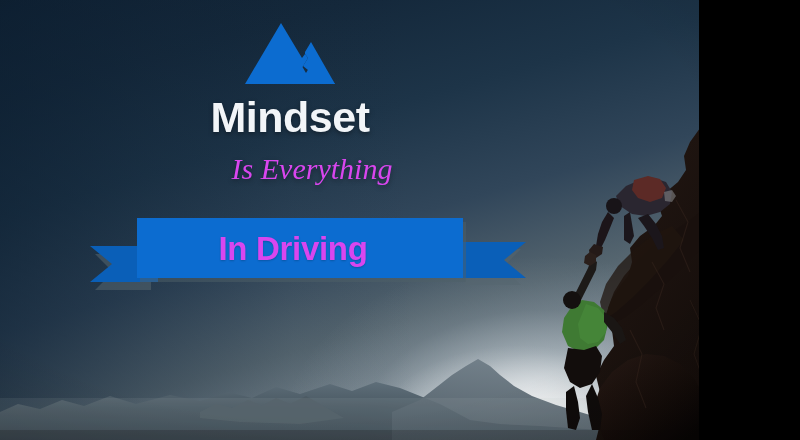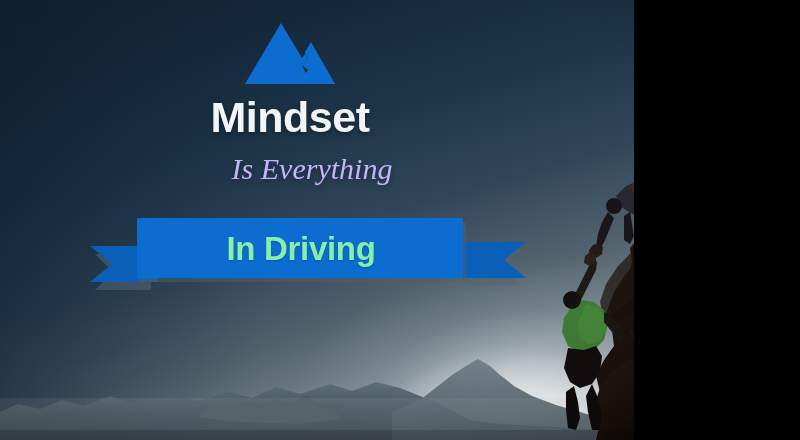--- a/index.html
+++ b/index.html
@@ -2,21 +2,21 @@
 <html><head>
 <meta charset="utf-8">
 <style>
   html, body {
     margin: 0;
     padding: 0;
     background: #000;
   }
   #poster {
     position: relative;
-    width: 634px;
+    width: 699px;
     height: 440px;
     overflow: hidden;
     font-family: "Liberation Sans", sans-serif;
     background: #13263a;
     user-select: none;
   }
 
   
   .layer { position: absolute; inset: 0; }
 
@@ -93,21 +93,21 @@
     line-height: 1;
   }
 
   #title-sub {
     position: absolute;
     left: 0; right: 0;
     top: 154px;
     font-family: "Liberation Serif", "DejaVu Serif", serif;
     font-style: italic;
     font-size: 30px;
-    color: #c4b5fd;
+    color: #d946ef;
     text-shadow: 0 2px 5px rgba(0,0,0,0.35);
     line-height: 1;
     margin-left: 44px;
   }
 
   
   #ribbon {
     position: absolute;
     left: 88px;
     top: 206px;
@@ -118,24 +118,23 @@
     position: absolute;
     left: 137px;
     top: 222px;
     width: 312px;
     height: 54px;
     display: flex;
     align-items: center;
     justify-content: center;
     font-size: 33px;
     font-weight: 700;
-    color: #86efac;
+    color: #d946ef;
     letter-spacing: -0.3px;
     text-shadow: 0 1px 2px rgba(0,0,0,0.20);
-    padding-left: 8px;
   }
 
   #title-foot {
     position: absolute;
     left: 0; right: 0;
     top: 318px;
     font-family: "Liberation Serif", "DejaVu Serif", serif;
     font-style: italic;
     font-size: 42px;
     color: #f4f7f9;

